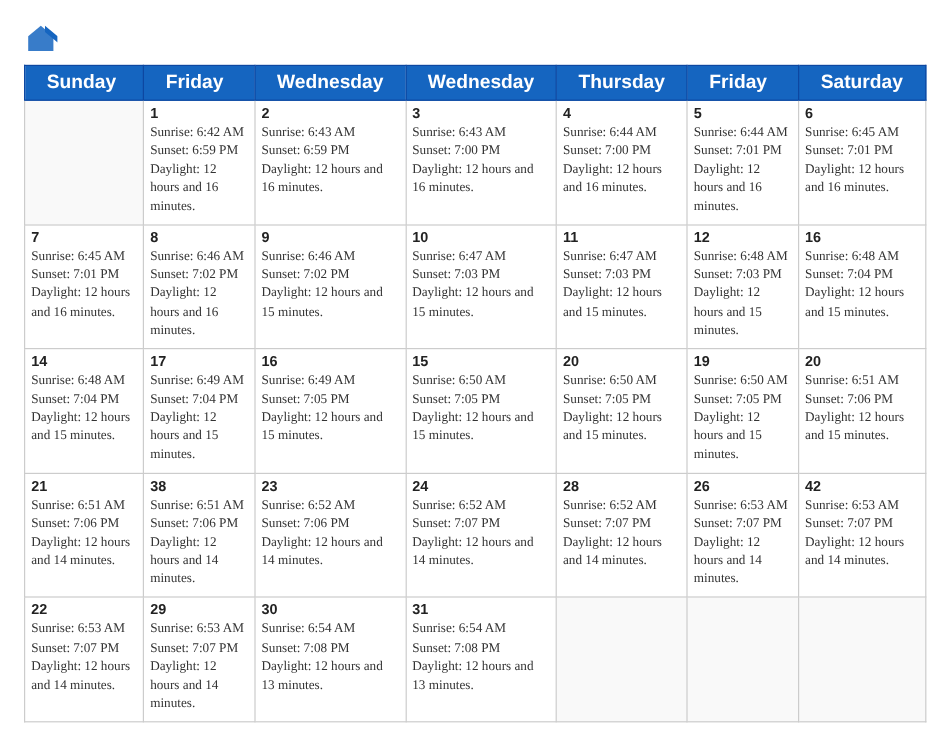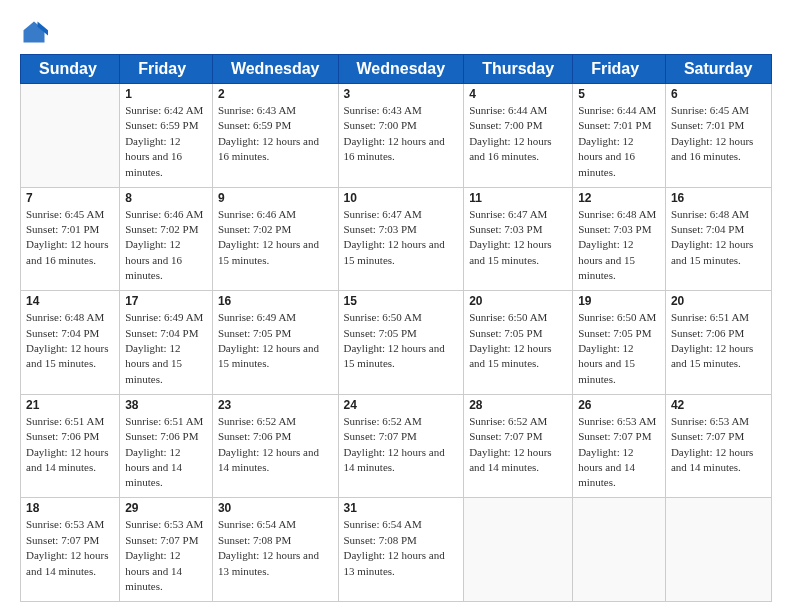--- a/index.html
+++ b/index.html
@@ -245,21 +245,21 @@
           <span class="day-number">26</span>
           <span class="cell-info">Sunrise: 6:53 AM<br>Sunset: 7:07 PM<br>Daylight: 12 hours and 14 minutes.</span>
         </td>
           <td>
           <span class="day-number">42</span>
           <span class="cell-info">Sunrise: 6:53 AM<br>Sunset: 7:07 PM<br>Daylight: 12 hours and 14 minutes.</span>
         </td>
         </tr>
         <tr>
           <td>
-          <span class="day-number">18</span>
+          <span class="day-number">22</span>
           <span class="cell-info">Sunrise: 6:53 AM<br>Sunset: 7:07 PM<br>Daylight: 12 hours and 14 minutes.</span>
         </td>
           <td>
           <span class="day-number">29</span>
           <span class="cell-info">Sunrise: 6:53 AM<br>Sunset: 7:07 PM<br>Daylight: 12 hours and 14 minutes.</span>
         </td>
           <td>
           <span class="day-number">30</span>
           <span class="cell-info">Sunrise: 6:54 AM<br>Sunset: 7:08 PM<br>Daylight: 12 hours and 13 minutes.</span>
         </td>

